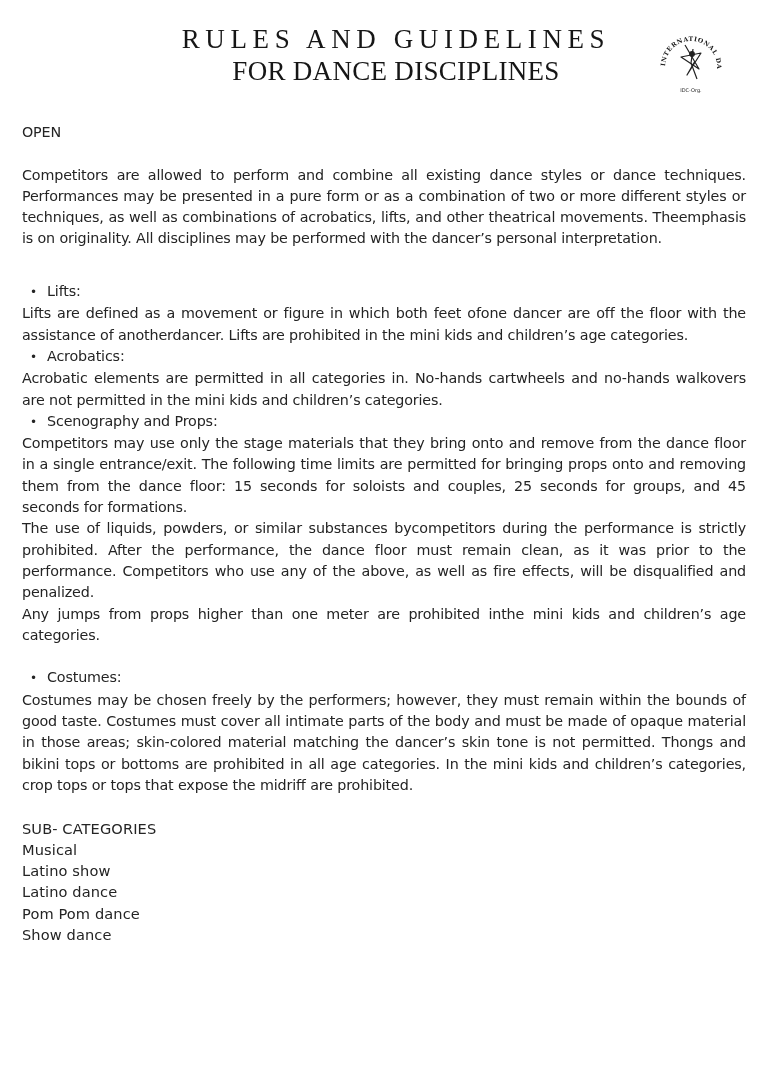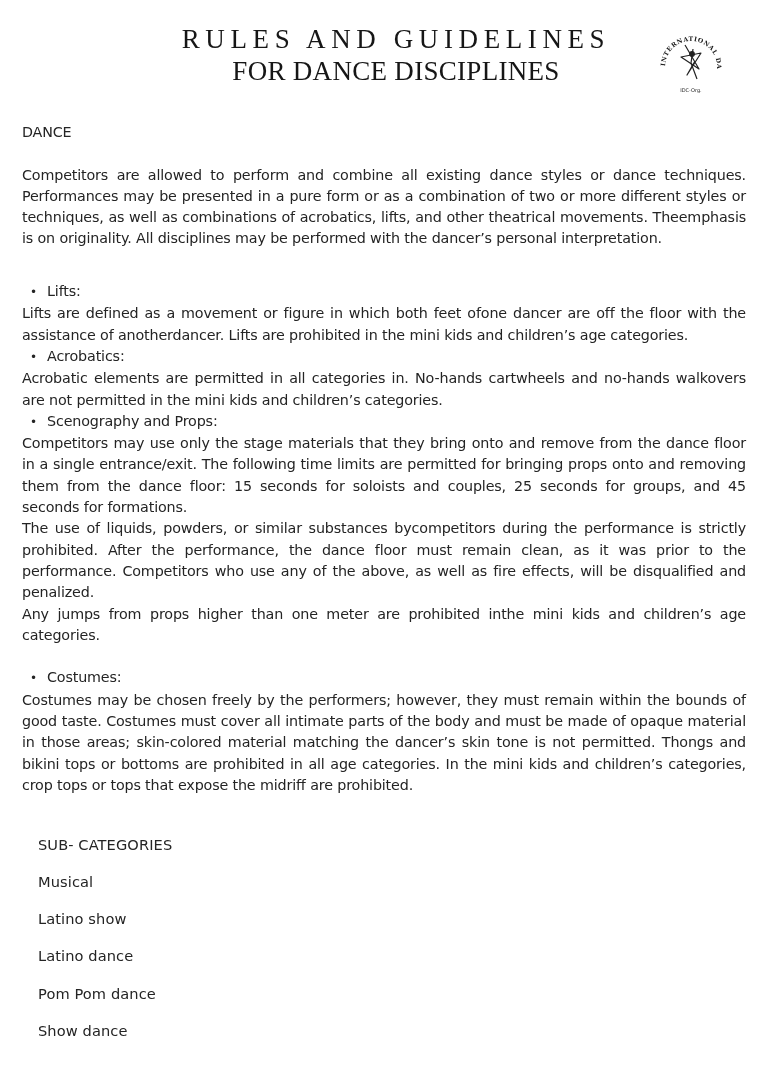--- a/index.html
+++ b/index.html
@@ -19,21 +19,21 @@
   .content {
     position: absolute; left: 22px; top: 122px; width: 724px;
     font-family: "DejaVu Sans", sans-serif; font-size: 14.3px; line-height: 21.3px;
     color: #242424; letter-spacing: -0.15px;
   }
   .content p { margin: 0; text-align: justify; text-align-last: left; }
   .gap { height: 21.3px; }
   .gap-sm { height: 10px; }
   .bullet { padding-left: 8px; display: flex; align-items: baseline; }
   .bullet .dot { width: 17px; font-size: 12px; display: inline-block; }
-  .subcat { margin: 16px; font-family: "DejaVu Sans", sans-serif; font-size: 14.6px; line-height: 21.3px; letter-spacing: 0.1px; }
+  .subcat { margin: 0; font-family: "DejaVu Sans", sans-serif; font-size: 14.6px; line-height: 21.3px; letter-spacing: 0.1px; }
 </style>
 </head>
 <body>
 
 <div class="header">
   <div class="title1">RULES AND GUIDELINES</div>
   <div class="title2">FOR DANCE DISCIPLINES</div>
   <svg class="logo" viewBox="0 0 72 76">
     <defs>
       <path id="ringPath" d="M 10 44 A 26 26 0 1 1 62 44"></path>
@@ -44,21 +44,21 @@
     <g fill="none" stroke="#222" stroke-width="1.2" stroke-linejoin="round">
       <path d="M30 22 L44 46 L26 34 L46 30 L32 52 L40 38"></path>
       <path d="M38 26 L36 40 L42 56"></path>
       <circle cx="37" cy="31" r="2.3" fill="#222"></circle>
     </g>
     <text x="36" y="69" text-anchor="middle" font-family="DejaVu Sans, sans-serif" font-size="5" fill="#222">IDC-Org.</text>
   </svg>
 </div>
 
 <div class="content">
-  <p>DANCE</p>
+  <p>OPEN</p>
   <div class="gap"></div>
   <p>Competitors are allowed to perform and combine all existing dance styles or dance techniques. Performances may be presented in a pure form or as a combination of two or more different styles or techniques, as well as combinations of acrobatics, lifts, and other theatrical movements. Theemphasis is on originality. All disciplines may be performed with the dancer’s personal interpretation.</p>
   <div class="gap"></div>
   <div class="gap-sm"></div>
 
   <div class="bullet">
     <span class="dot">•</span>
     <span>Lifts:</span>
   </div>
   <p>Lifts are defined as a movement or figure in which both feet ofone dancer are off the floor with the assistance of anotherdancer. Lifts are prohibited in the mini kids and children’s age categories.</p>

